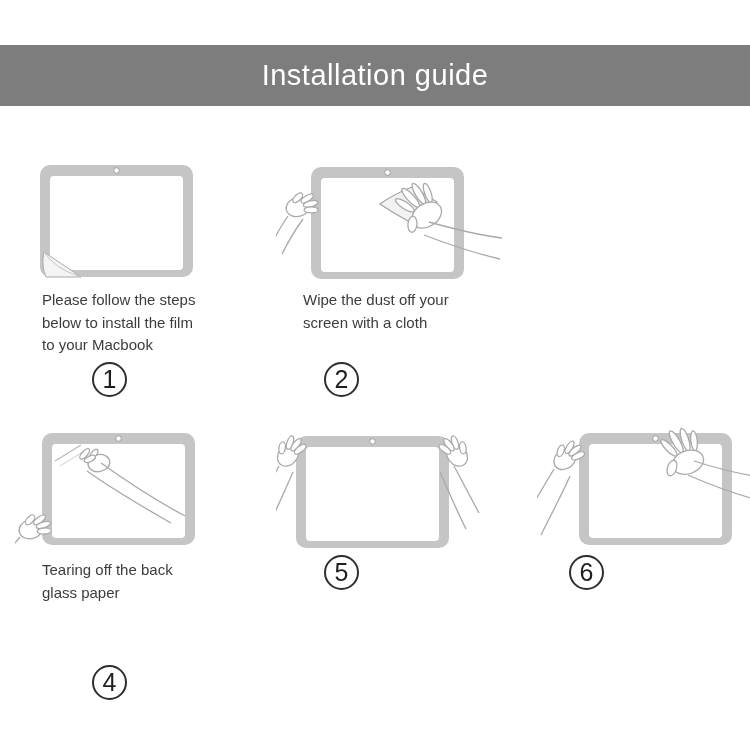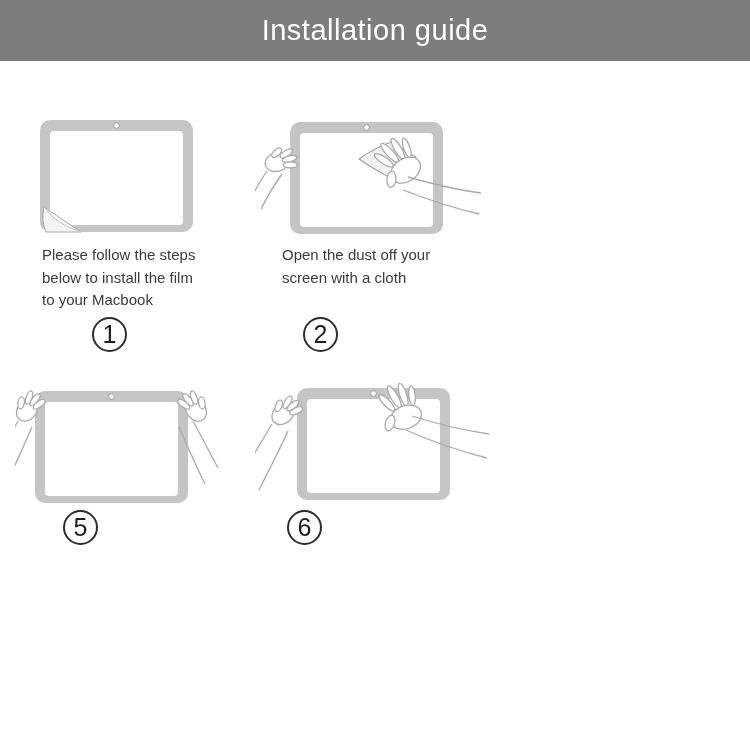--- a/index.html
+++ b/index.html
@@ -2,28 +2,28 @@
 <html><head>
 <meta charset="utf-8">
 <style>
   html,body{margin:0;padding:0;}
   body{
     width:750px;height:750px;background:#ffffff;
     font-family:"Liberation Sans","DejaVu Sans",sans-serif;
     color:#3d3d3d;position:relative;overflow:hidden;
   }
   .banner{
-    height:61px;background:#7d7d7d;
+    margin-top:45px;height:61px;background:#7d7d7d;
     display:flex;align-items:center;justify-content:center;
   }
   .banner-title{
     color:#ffffff;font-size:29px;letter-spacing:0.5px;font-weight:400;
   }
   .grid{
-    margin:0 15px;display:grid;grid-template-columns:repeat(3,240px);
+    margin:0 15px;display:grid;grid-template-columns:repeat(3,240px);gap:21px;
   }
   .cell{display:flex;flex-direction:column;}
   .illus{position:relative;}
   .row1 .illus{height:179px;}
   .row2 .illus{height:152px;}
   .illus svg{display:block;}
   .caption{
     font-size:15px;line-height:22.5px;white-space:pre-line;
     padding:4px 2px 0 27px;box-sizing:border-box;color:#3c3c3c;
   }
@@ -112,32 +112,51 @@
         <use href="#tablet" transform="translate(35,61)"></use>
         <path d="M104,98 Q118,88 136,81 Q150,89 161,96 Q147,108 132,115 Q117,107 104,98 Z" fill="#f2f2f2" stroke="#a2a2a2" stroke-width="1.2" stroke-linejoin="round"></path>
         <use href="#hand-press" transform="translate(141,107) rotate(-33)"></use>
         <path d="M153,116 C178,123 200,129 226,132" fill="none" stroke="#a9a9a9" stroke-width="1.3"></path>
         <path d="M148,129 C174,139 198,147 224,153" fill="none" stroke="#a9a9a9" stroke-width="1.3"></path>
         <use href="#hand-grip" transform="translate(22,101) rotate(-14)"></use>
         <path d="M12,110 C6,119 0,128 -4,138" fill="none" stroke="#a9a9a9" stroke-width="1.3"></path>
         <path d="M27,113 C19,124 12,136 6,148" fill="none" stroke="#a9a9a9" stroke-width="1.3"></path>
       </svg>
     </div>
-    <div class="caption">Open the dust off your
+    <div class="caption">Wipe the dust off your
 screen with a cloth</div>
     <div class="numrow">
         <span class="num">2</span>
       </div>
   </div>
 
 
 </div>
 
 <div class="grid row2">
 
+  <div class="cell c1">
+    <div class="illus">
+      <svg width="240" height="152" viewBox="0 0 240 152">
+        <use href="#tablet" transform="translate(27,30)"></use>
+        <path d="M40,58 L66,42" fill="none" stroke="#b8b8b8" stroke-width="1.2"></path>
+        <path d="M45,63 L71,47" fill="none" stroke="#d0d0d0" stroke-width="1"></path>
+        <use href="#hand-pinch" transform="translate(74,52) rotate(-12)"></use>
+        <path d="M86,60 C114,80 142,98 170,113" fill="none" stroke="#a9a9a9" stroke-width="1.3"></path>
+        <path d="M72,68 C100,88 128,104 156,120" fill="none" stroke="#a9a9a9" stroke-width="1.3"></path>
+        <use href="#hand-grip" transform="translate(16,126) rotate(-18)"></use>
+        <path d="M5,134 C0,140 -5,146 -10,152" fill="none" stroke="#a9a9a9" stroke-width="1.3"></path>
+      </svg>
+    </div>
+    <div class="caption">Tearing off the back
+glass paper</div>
+    <div class="numrow">
+        <span class="num">4</span>
+      </div>
+  </div>
 
   <div class="cell c2">
     <div class="illus">
       <svg width="240" height="152" viewBox="0 0 240 152">
         <use href="#tablet" transform="translate(20,33)"></use>
         <use href="#hand-grip" transform="translate(12,52) rotate(-52)"></use>
         <path d="M3,63 C-5,78 -13,93 -22,110" fill="none" stroke="#a9a9a9" stroke-width="1.3"></path>
         <path d="M17,69 C9,87 1,106 -9,126" fill="none" stroke="#a9a9a9" stroke-width="1.3"></path>
         <g transform="translate(181,52) scale(-1,1)">
           <use href="#hand-grip" transform="rotate(-52)"></use>

